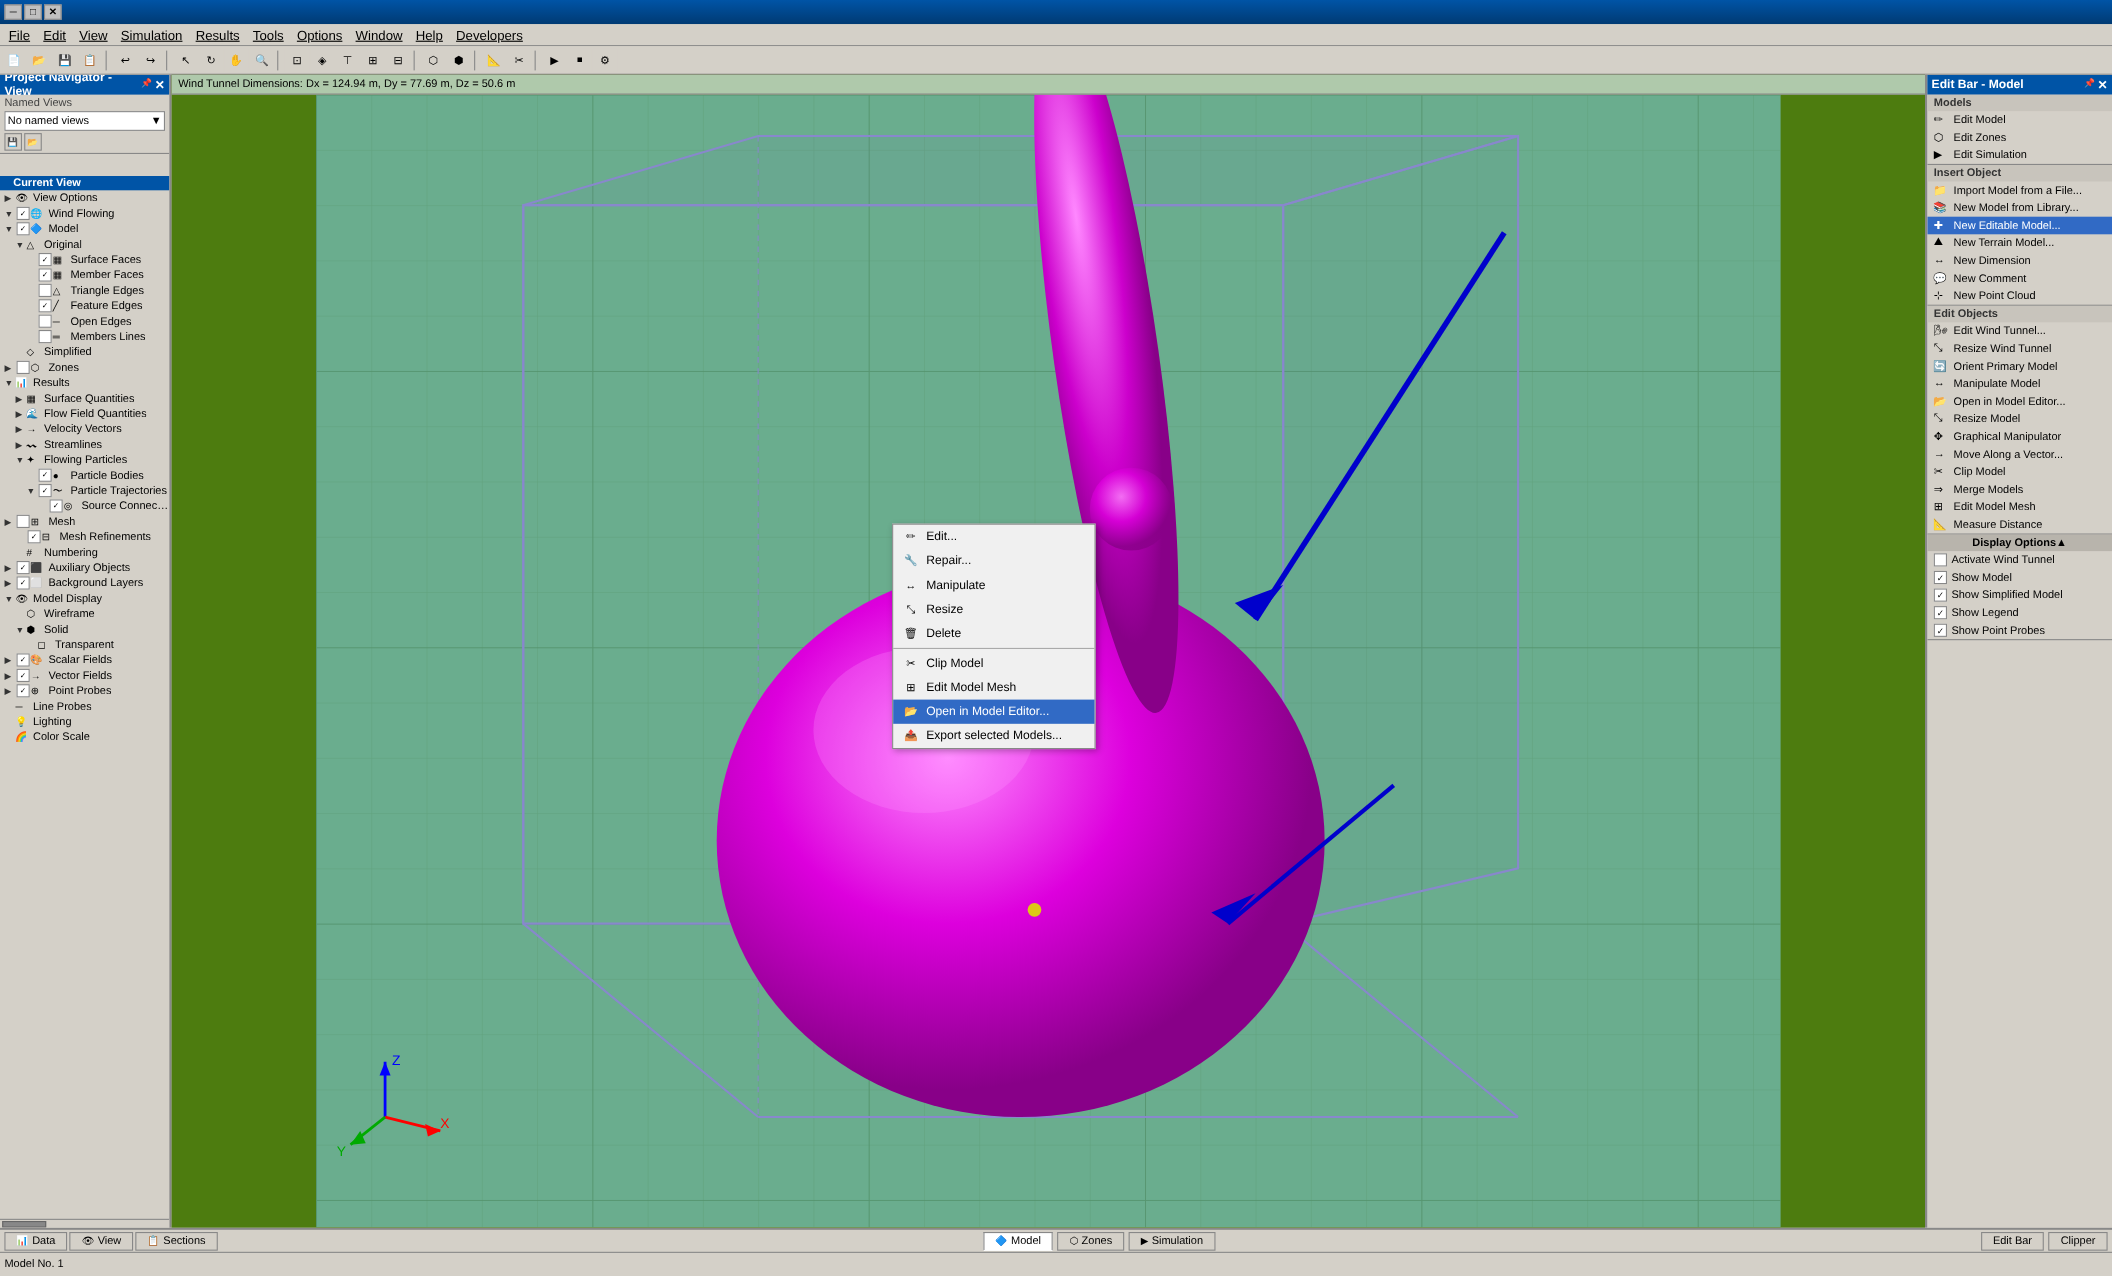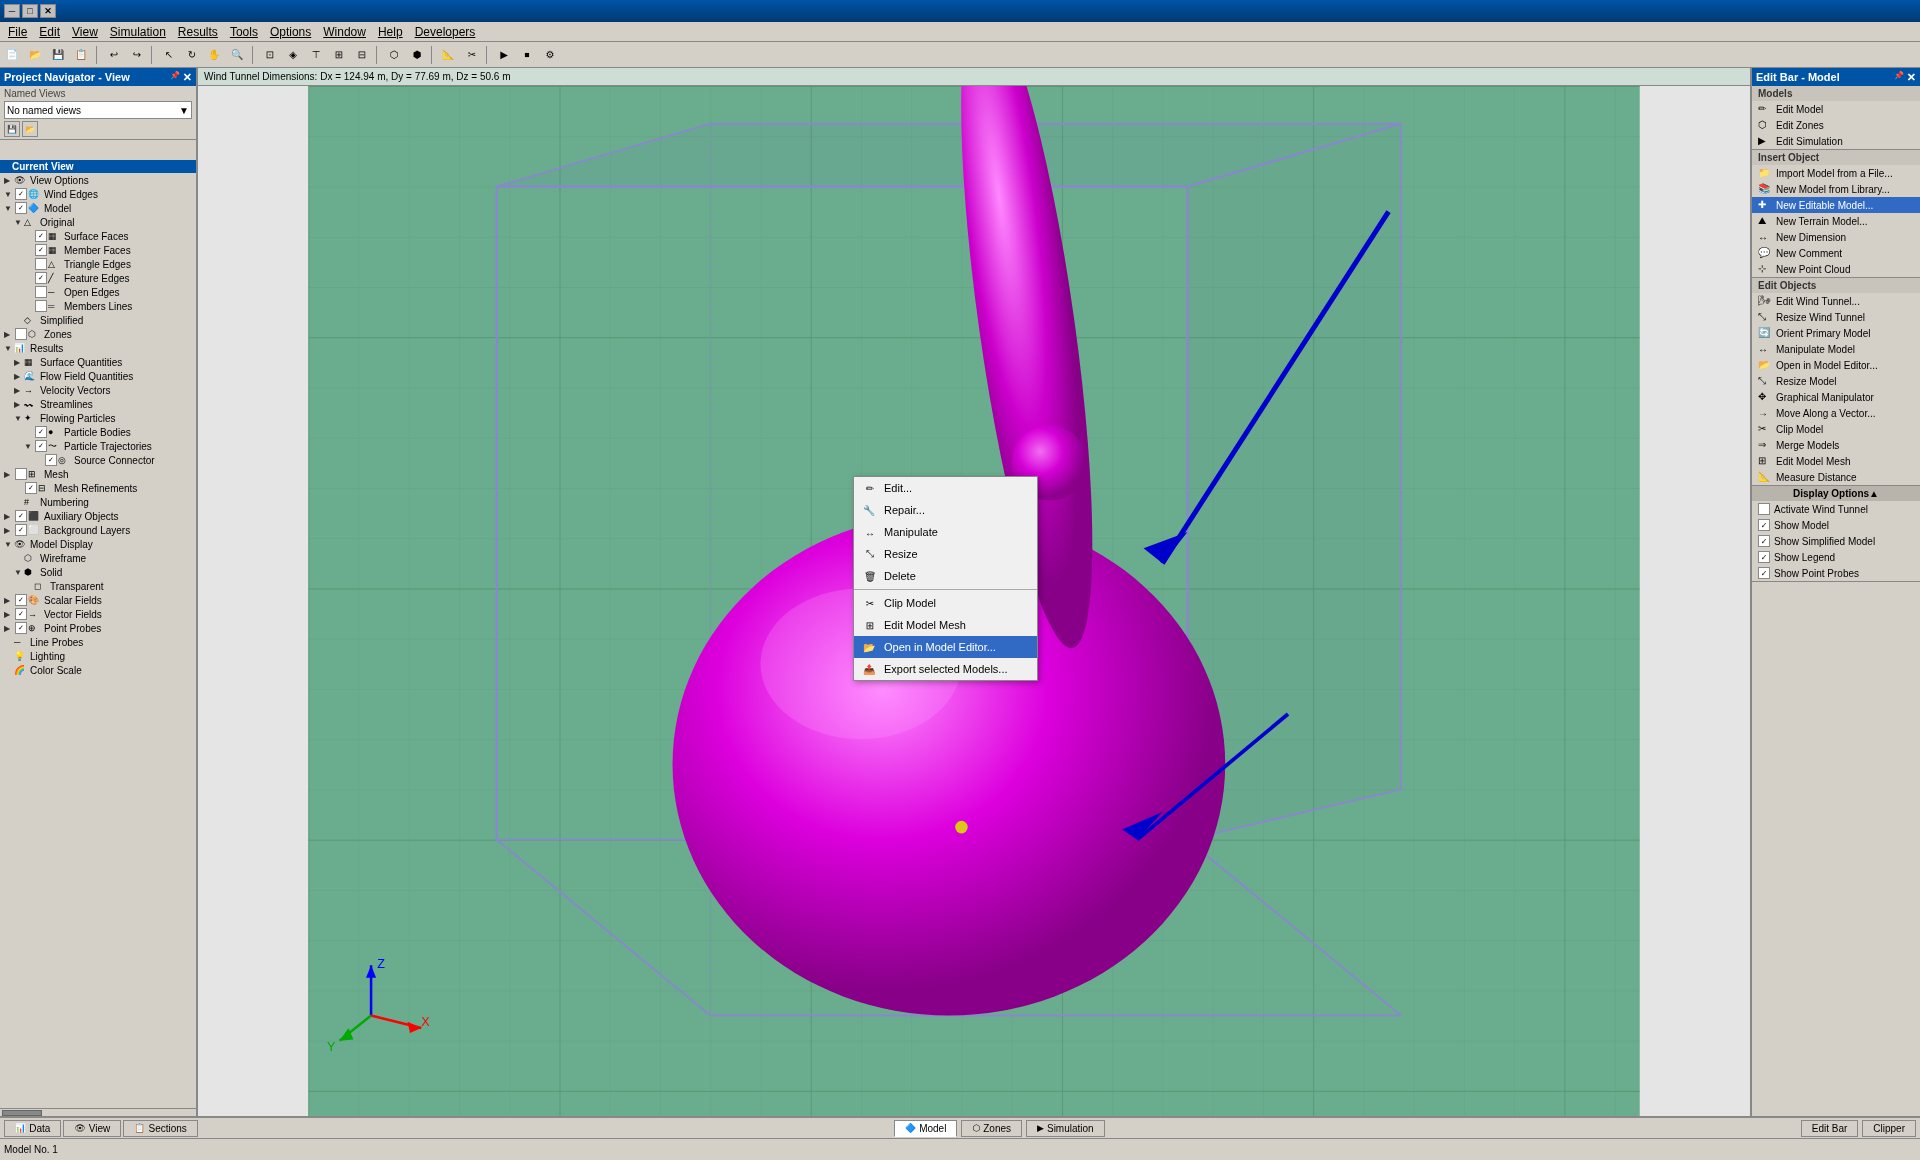--- a/index.html
+++ b/index.html
@@ -17,21 +17,21 @@
 
     
     #toolbar { height: 26px; background: #d4d0c8; display: flex; align-items: center; padding: 0 2px; border-bottom: 1px solid #888; gap: 1px; flex-wrap: nowrap; overflow: hidden; }
     .tb-btn { width: 22px; height: 22px; background: #d4d0c8; border: 1px solid transparent; display: flex; align-items: center; justify-content: center; cursor: pointer; font-size: 10px; }
     .tb-sep { width: 4px; height: 18px; border-left: 1px solid #888; margin: 0 2px; }
 
     
     #main-layout { display: flex; height: calc(1160px - 22px - 20px - 26px - 22px - 22px); }
 
     
-    #left-panel { width: 198px; background: #d4d0c8; border-right: 2px solid #888; display: flex; flex-direction: column; overflow: hidden; flex-shrink: 0; }
+    #left-panel { width: 156px; background: #d4d0c8; border-right: 2px solid #888; display: flex; flex-direction: column; overflow: hidden; flex-shrink: 0; }
     #project-nav-header { background: #0054a6; color: white; padding: 2px 4px; font-size: 11px; font-weight: bold; display: flex; justify-content: space-between; align-items: center; height: 18px; }
     #named-views-section { padding: 2px 4px; border-bottom: 1px solid #888; }
     #named-views-label { font-size: 10px; color: #444; margin-bottom: 2px; }
     #named-views-dropdown { width: 100%; height: 18px; background: white; border: 1px solid #888; font-size: 10px; display: flex; align-items: center; justify-content: space-between; padding: 0 2px; cursor: pointer; }
     #view-icons { display: flex; gap: 2px; margin-top: 2px; }
     .view-icon-btn { width: 16px; height: 16px; background: #d4d0c8; border: 1px solid #888; font-size: 8px; display: flex; align-items: center; justify-content: center; cursor: pointer; }
     #current-view-label { background: #0054a6; color: white; padding: 1px 12px; font-size: 10px; font-weight: bold; margin-top: 20px; }
     #tree-panel { flex: 1; overflow-y: auto; overflow-x: hidden; }
     .tree-item { display: flex; align-items: center; padding: 1px 0; white-space: nowrap; cursor: pointer; font-size: 10px; }
     .tree-indent-1 { padding-left: 4px; }
@@ -39,21 +39,21 @@
     .tree-indent-3 { padding-left: 24px; }
     .tree-indent-4 { padding-left: 34px; }
     .tree-arrow { width: 10px; font-size: 8px; color: #333; flex-shrink: 0; }
     .tree-checkbox { width: 12px; height: 12px; border: 1px solid #888; background: white; margin: 0 1px; flex-shrink: 0; display: flex; align-items: center; justify-content: center; font-size: 8px; }
     .tree-checkbox.checked { background: white; }
     .tree-checkbox.checked::after { content: '✓'; color: #000; font-size: 7px; }
     .tree-icon { width: 14px; height: 12px; margin-right: 2px; flex-shrink: 0; font-size: 9px; display: flex; align-items: center; }
     .tree-label { font-size: 10px; overflow: hidden; text-overflow: ellipsis; }
 
     
-    #viewport { flex: 1; position: relative; background: #e5e5e5; overflow: hidden; }
+    #viewport { flex: 1; position: relative; background: #4d7c0f; overflow: hidden; }
     #viewport-info { position: absolute; top: 0; left: 0; right: 0; height: 18px; background: rgba(200,220,210,0.8); display: flex; align-items: center; padding: 0 6px; font-size: 10px; color: #000; border-bottom: 1px solid #888; z-index: 5; }
     #viewport-canvas { position: absolute; top: 18px; bottom: 0; left: 0; right: 0; }
     
     
     #context-menu { position: absolute; top: 390px; left: 655px; width: 185px; background: #f0f0f0; border: 1px solid #888; box-shadow: 2px 2px 6px rgba(0,0,0,0.3); z-index: 100; }
     .ctx-item { display: flex; align-items: center; padding: 3px 8px; cursor: pointer; font-size: 11px; gap: 6px; }
     .ctx-item.active { background: #316ac5; color: white; }
     .ctx-icon { width: 16px; height: 16px; flex-shrink: 0; display: flex; align-items: center; justify-content: center; font-size: 10px; }
     .ctx-sep { height: 1px; background: #aaa; margin: 2px 0; }
 
@@ -166,21 +166,21 @@
       <div class="tree-item tree-indent-1">
         <span class="tree-arrow">▶</span>
         <span class="tree-icon">👁</span>
         <span class="tree-label">View Options</span>
       </div>
 
       <div class="tree-item tree-indent-1">
         <span class="tree-arrow">▼</span>
         <div class="tree-checkbox checked"></div>
         <span class="tree-icon">🌐</span>
-        <span class="tree-label">Wind Edges</span>
+        <span class="tree-label">Wind Flowing</span>
       </div>
 
       <div class="tree-item tree-indent-1">
         <span class="tree-arrow">▼</span>
         <div class="tree-checkbox checked"></div>
         <span class="tree-icon">🔷</span>
         <span class="tree-label">Model</span>
       </div>
 
       <div class="tree-item tree-indent-2">

